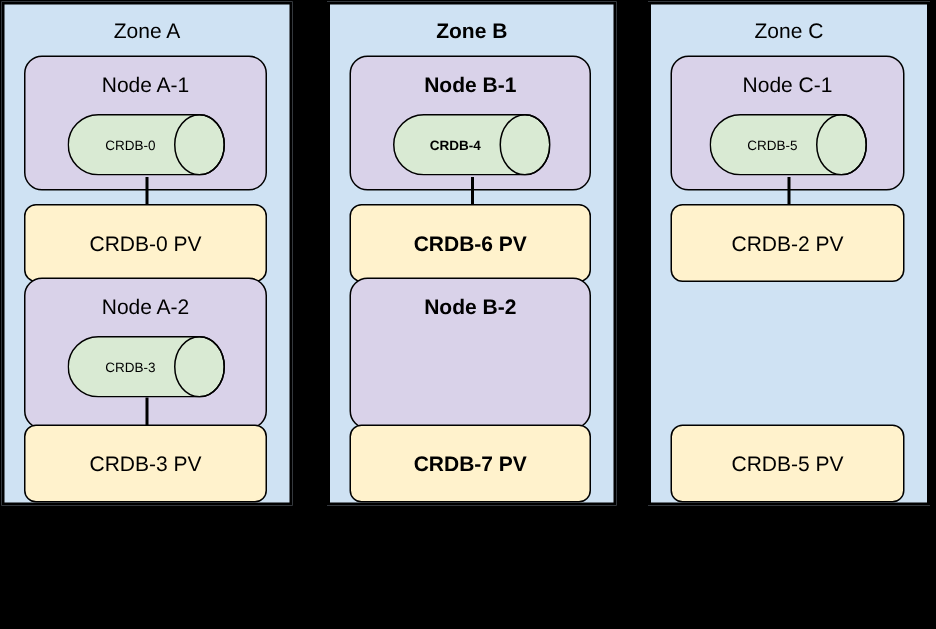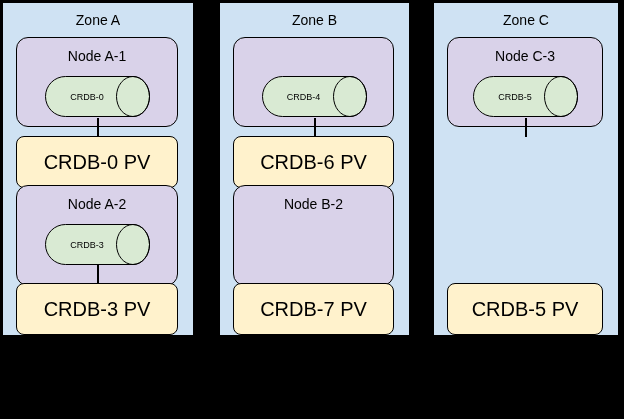--- a/index.html
+++ b/index.html
@@ -15,21 +15,21 @@
   html,body{margin:0;padding:0;background:var(--canvas-bg);}
   .canvas{
     position:relative;width:624px;height:419px;background:var(--canvas-bg);
     overflow:hidden;font-family:"Liberation Sans",sans-serif;color:var(--text);
   }
   .zone{
     position:absolute;top:1px;height:336px;background:var(--zone-fill);
     border:2px solid var(--zone-border);box-sizing:border-box;padding-left:44px;
   }
   .zone-a{left:1px;width:194px;}
-  .zone-b{left:218px;width:193px;}
+  .zone-b{left:218px;width:193px;font-weight:bold;}
   .zone-c{left:432px;width:188px;}
   .zone-label{
     position:absolute;top:9px;left:0;right:0;text-align:center;
     font-size:14px;line-height:16px;
   }
   .node{
     position:absolute;left:13px;right:15px;background:var(--node-fill);
     border:1px solid var(--shape-border);border-radius:12px;box-sizing:border-box;
   }
   .node-1{top:34px;height:90px;}
@@ -49,21 +49,21 @@
   }
   .connector{
     position:absolute;left:50%;margin-left:-1px;width:2px;background:var(--shape-border);
   }
   .connector-1{top:115px;height:19px;}
   .connector-2{top:262px;height:19px;}
   .pv{
     position:absolute;left:13px;right:15px;height:52px;background:var(--pv-fill);
     border:1px solid var(--shape-border);border-radius:8px;box-sizing:border-box;
     display:flex;align-items:center;justify-content:center;
-    font-size:20px;line-height:16px;
+    font-size:14px;line-height:16px;
   }
   .pv-1{top:133px;}
   .pv-2{top:280px;justify-content:center;}
 </style>
 </head>
 <body>
 
 <div class="canvas">
 
   <div class="zone zone-a">
@@ -97,20 +97,21 @@
     <div class="connector connector-2"></div>
     <div class="pv pv-2">
       <span>CRDB-3 PV</span>
     </div>
   </div>
 
   <div class="zone zone-b">
     <div class="zone-label">Zone B</div>
 
     <div class="node node-1">
+      <div class="node-label">Node B-1</div>
       <div class="pod">
         <svg width="105" height="41" viewBox="0 0 105 41">
           <path d="M20.5 0.5 H88 A16.5 20 0 0 1 104.5 20.5 A16.5 20 0 0 1 88 40.5 H20.5 A20 20 0 0 1 0.5 20.5 A20 20 0 0 1 20.5 0.5 Z" style="fill:var(--pod-fill);stroke:var(--shape-border);stroke-width:1"></path>
           <ellipse cx="88" cy="20.5" rx="16.5" ry="20" style="fill:none;stroke:var(--shape-border);stroke-width:1"></ellipse>
         </svg>
         <div class="pod-label">CRDB-4</div>
       </div>
     </div>
     <div class="connector connector-1"></div>
     <div class="pv pv-1">
@@ -122,29 +123,32 @@
     </div>
     <div class="pv pv-2">
       <span>CRDB-7 PV</span>
     </div>
   </div>
 
   <div class="zone zone-c">
     <div class="zone-label">Zone C</div>
 
     <div class="node node-1">
-      <div class="node-label">Node C-3</div>
+      <div class="node-label">Node C-1</div>
       <div class="pod">
         <svg width="105" height="41" viewBox="0 0 105 41">
           <path d="M20.5 0.5 H88 A16.5 20 0 0 1 104.5 20.5 A16.5 20 0 0 1 88 40.5 H20.5 A20 20 0 0 1 0.5 20.5 A20 20 0 0 1 20.5 0.5 Z" style="fill:var(--pod-fill);stroke:var(--shape-border);stroke-width:1"></path>
           <ellipse cx="88" cy="20.5" rx="16.5" ry="20" style="fill:none;stroke:var(--shape-border);stroke-width:1"></ellipse>
         </svg>
         <div class="pod-label">CRDB-5</div>
       </div>
     </div>
     <div class="connector connector-1"></div>
+    <div class="pv pv-1">
+      <span>CRDB-2 PV</span>
+    </div>
 
     <div class="pv pv-2">
       <span>CRDB-5 PV</span>
     </div>
   </div>
 
 </div>
 
 </body></html>

